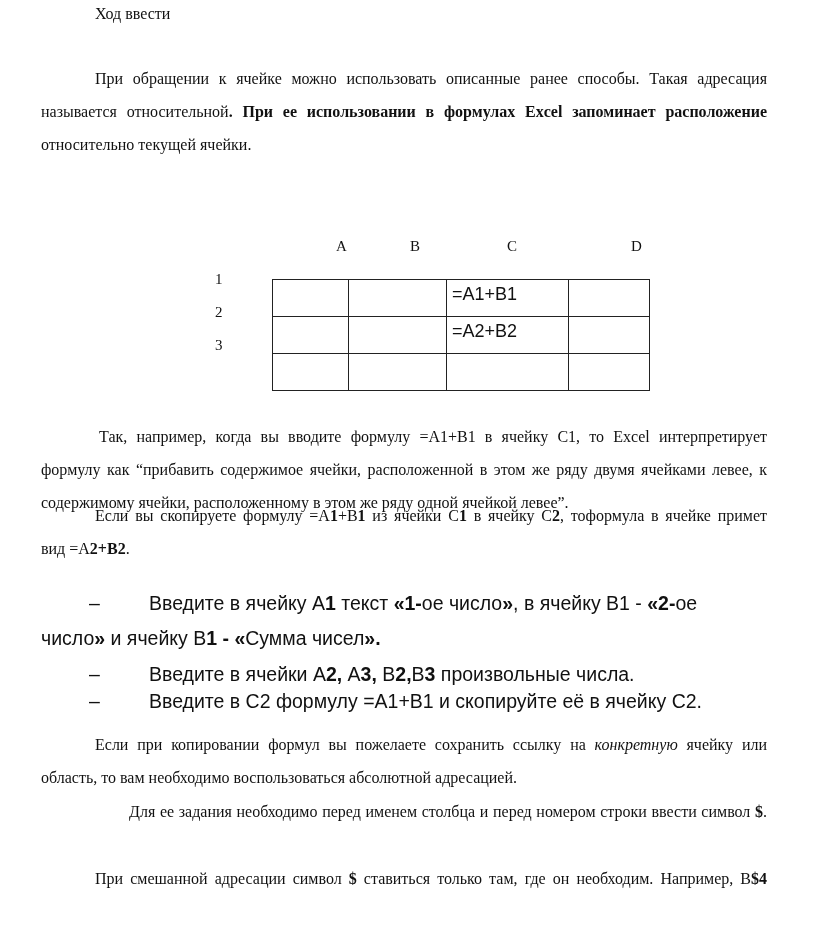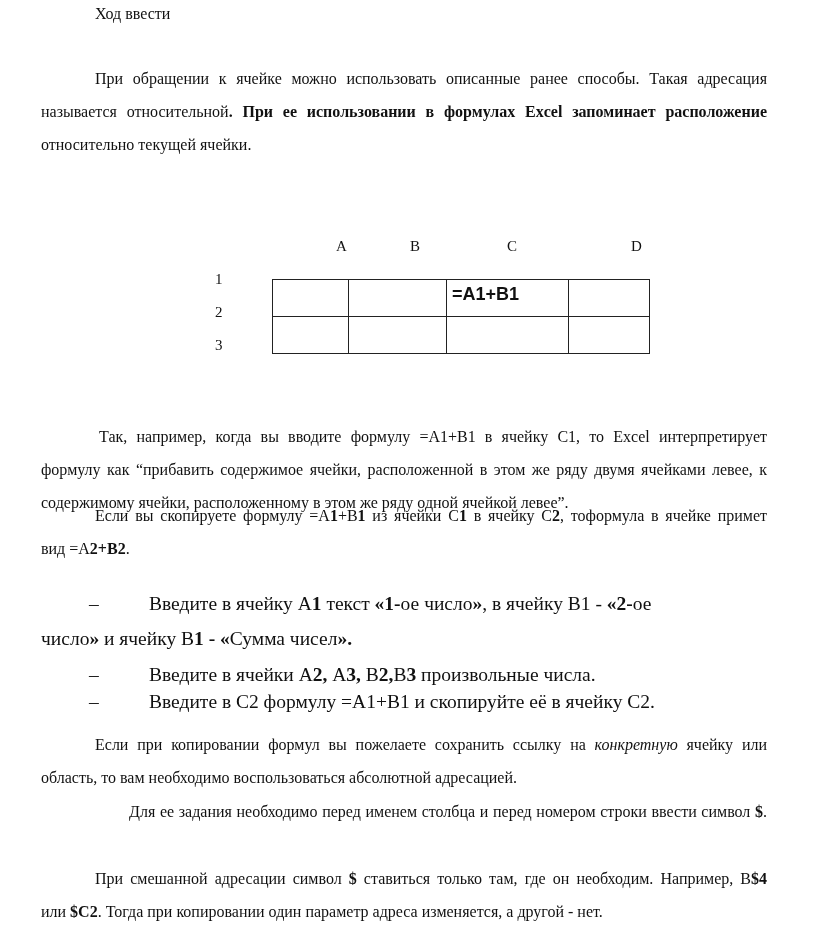--- a/index.html
+++ b/index.html
@@ -18,32 +18,32 @@
   #p1 .line.last { text-align-last: left; }
 
   
   .colh { position: absolute; top: 238px; font-size: 15px; }
   .rowh { position: absolute; left: 215px; font-size: 15px; }
   table.grid {
     position: absolute; left: 272px; top: 279px; border-collapse: collapse;
   }
   table.grid td {
     border: 1.5px solid #222; height: 36px; padding: 0; vertical-align: top;
-    font-family: "Liberation Sans", sans-serif; font-size: 18px; font-weight: bold;
+    font-family: "Liberation Sans", sans-serif; font-size: 18px;
   }
   table.grid td .f { display: block; padding: 4px 0 0 5px; }
 
   #p2 { top: 420px; }
   #p2 .line { display: block; text-align: justify; text-align-last: justify; }
   #p2 .line.last { text-align-last: left; }
   #p3 { top: 499px; }
   #p3 .line { display: block; text-align: justify; text-align-last: justify; }
   #p3 .line.last { text-align-last: left; }
 
-  .li { position: absolute; left: 41px; width: 740px; font-size: 19.5px; line-height: 35px; font-family: Liberation Serif, serif; }
+  .li { position: absolute; left: 41px; width: 740px; font-size: 19.5px; line-height: 35px; font-family: Liberation Sans, sans-serif; }
   .li .dash { display: inline-block; width: 108px; padding-left: 48px; box-sizing: border-box; }
   #li1 { top: 586px; }
   #li2 { top: 657px; }
   #li3 { top: 684px; }
 
   #p4 { top: 728px; }
   #p4 .line { display: block; text-align: justify; text-align-last: justify; }
   #p4 .line.last { text-align-last: left; }
   #p5 { top: 795px; }
   #p5 .line { display: block; text-align: justify; text-align-last: justify; margin-left: 34px; }
@@ -79,20 +79,28 @@
       <td style="width:75px"></td>
       <td style="width:97px"></td>
       <td style="width:121px">
             <span class="f">=A1+B1</span>
           </td>
       <td style="width:80px"></td>
     </tr>
     <tr>
       <td></td>
       <td></td>
+      <td>
+            <span class="f">=A2+B2</span>
+          </td>
+      <td></td>
+    </tr>
+    <tr>
+      <td></td>
+      <td></td>
       <td></td>
       <td></td>
     </tr>
   </tbody>
     </table>
 </div>
 
 <div id="p2" class="p">
   <span class="line" style="text-indent:58px">Так, например, когда вы вводите формулу =A1+B1 в ячейку C1, то Excel интерпретирует</span>
   <span class="line">формулу как “прибавить содержимое ячейки, расположенной в этом же ряду двумя ячейками левее, к</span>
@@ -120,14 +128,13 @@
   <span class="line indent"><span>Если при копировании формул вы пожелаете сохранить ссылку на </span><i>конкретную</i><span> ячейку или</span></span>
   <span class="line last">область, то вам необходимо воспользоваться абсолютной адресацией.</span>
 </div>
 
 <div id="p5" class="p">
   <span class="line indent"><span>Для ее задания необходимо перед именем столбца и перед номером строки ввести символ </span><b>$</b><span>.</span></span>
 </div>
 
 <div id="p6" class="p">
   <span class="line indent"><span>При смешанной адресации символ </span><b>$</b><span> ставиться только там, где он необходим. Например, B</span><b>$4</b></span>
-  <span class="line last"><span>или </span><b>$C2</b><span>. Тогда при копировании один параметр адреса изменяется, а другой - нет.</span></span>
 </div>
 
 </body></html>

